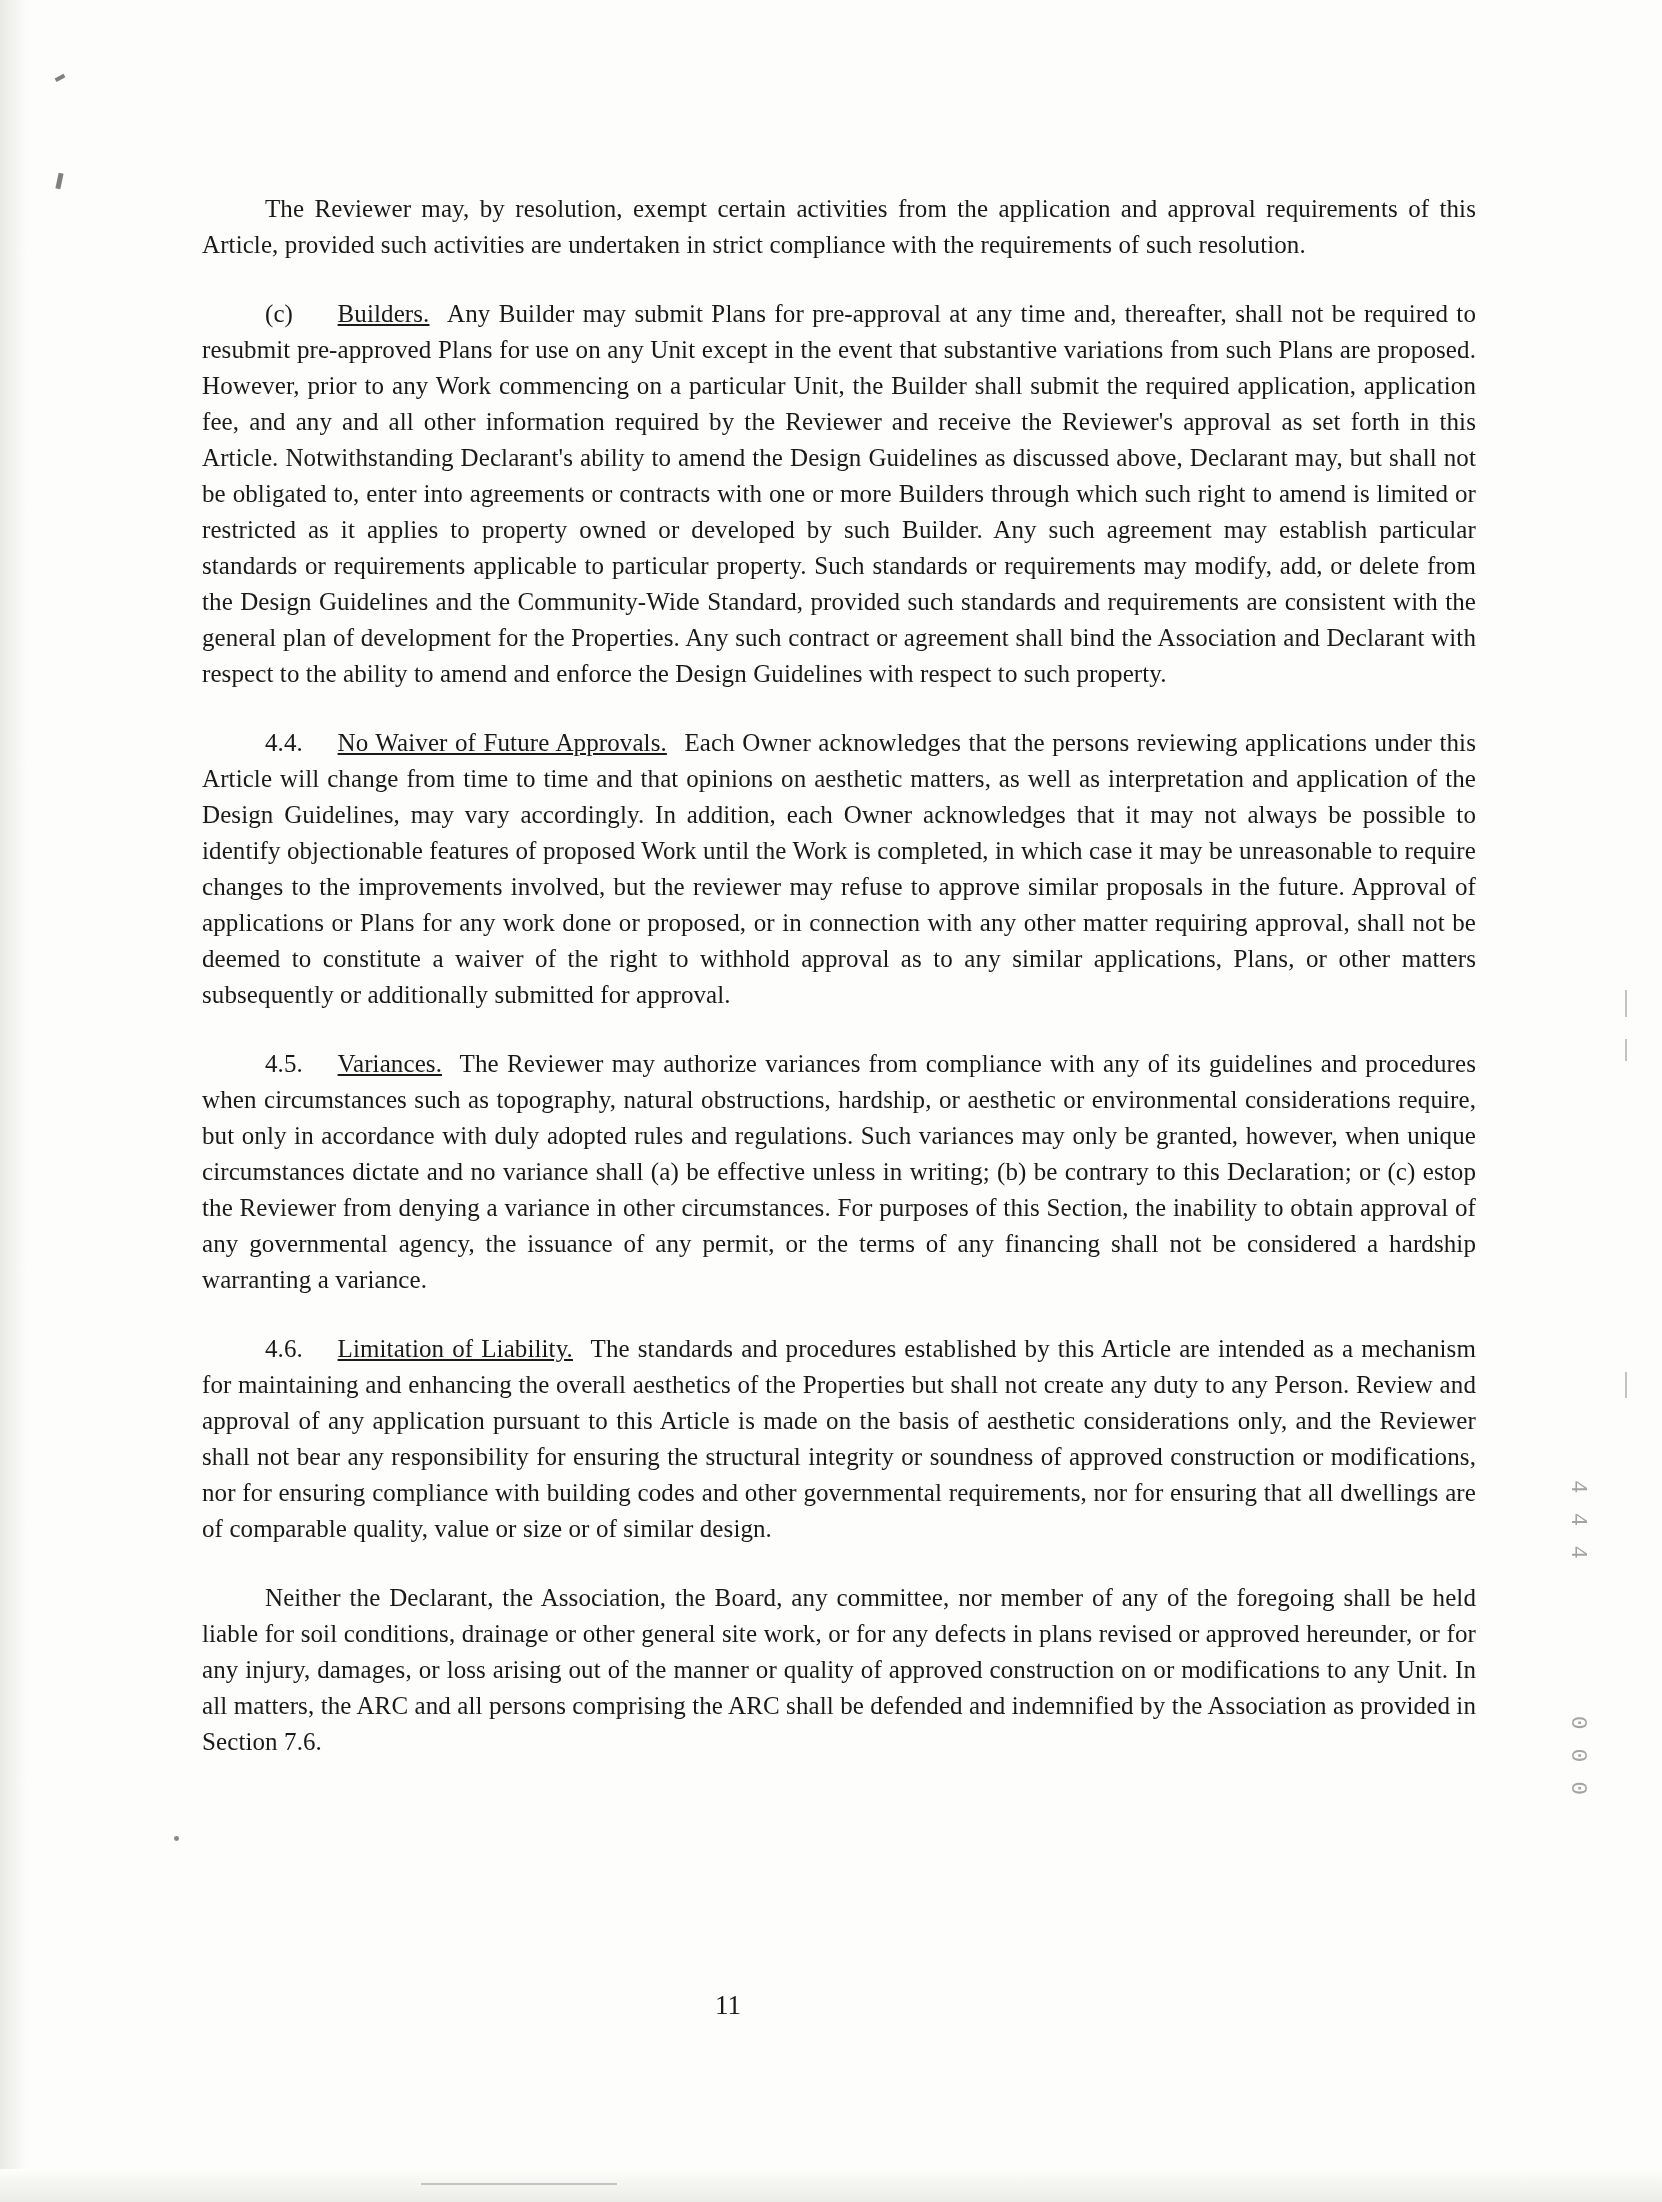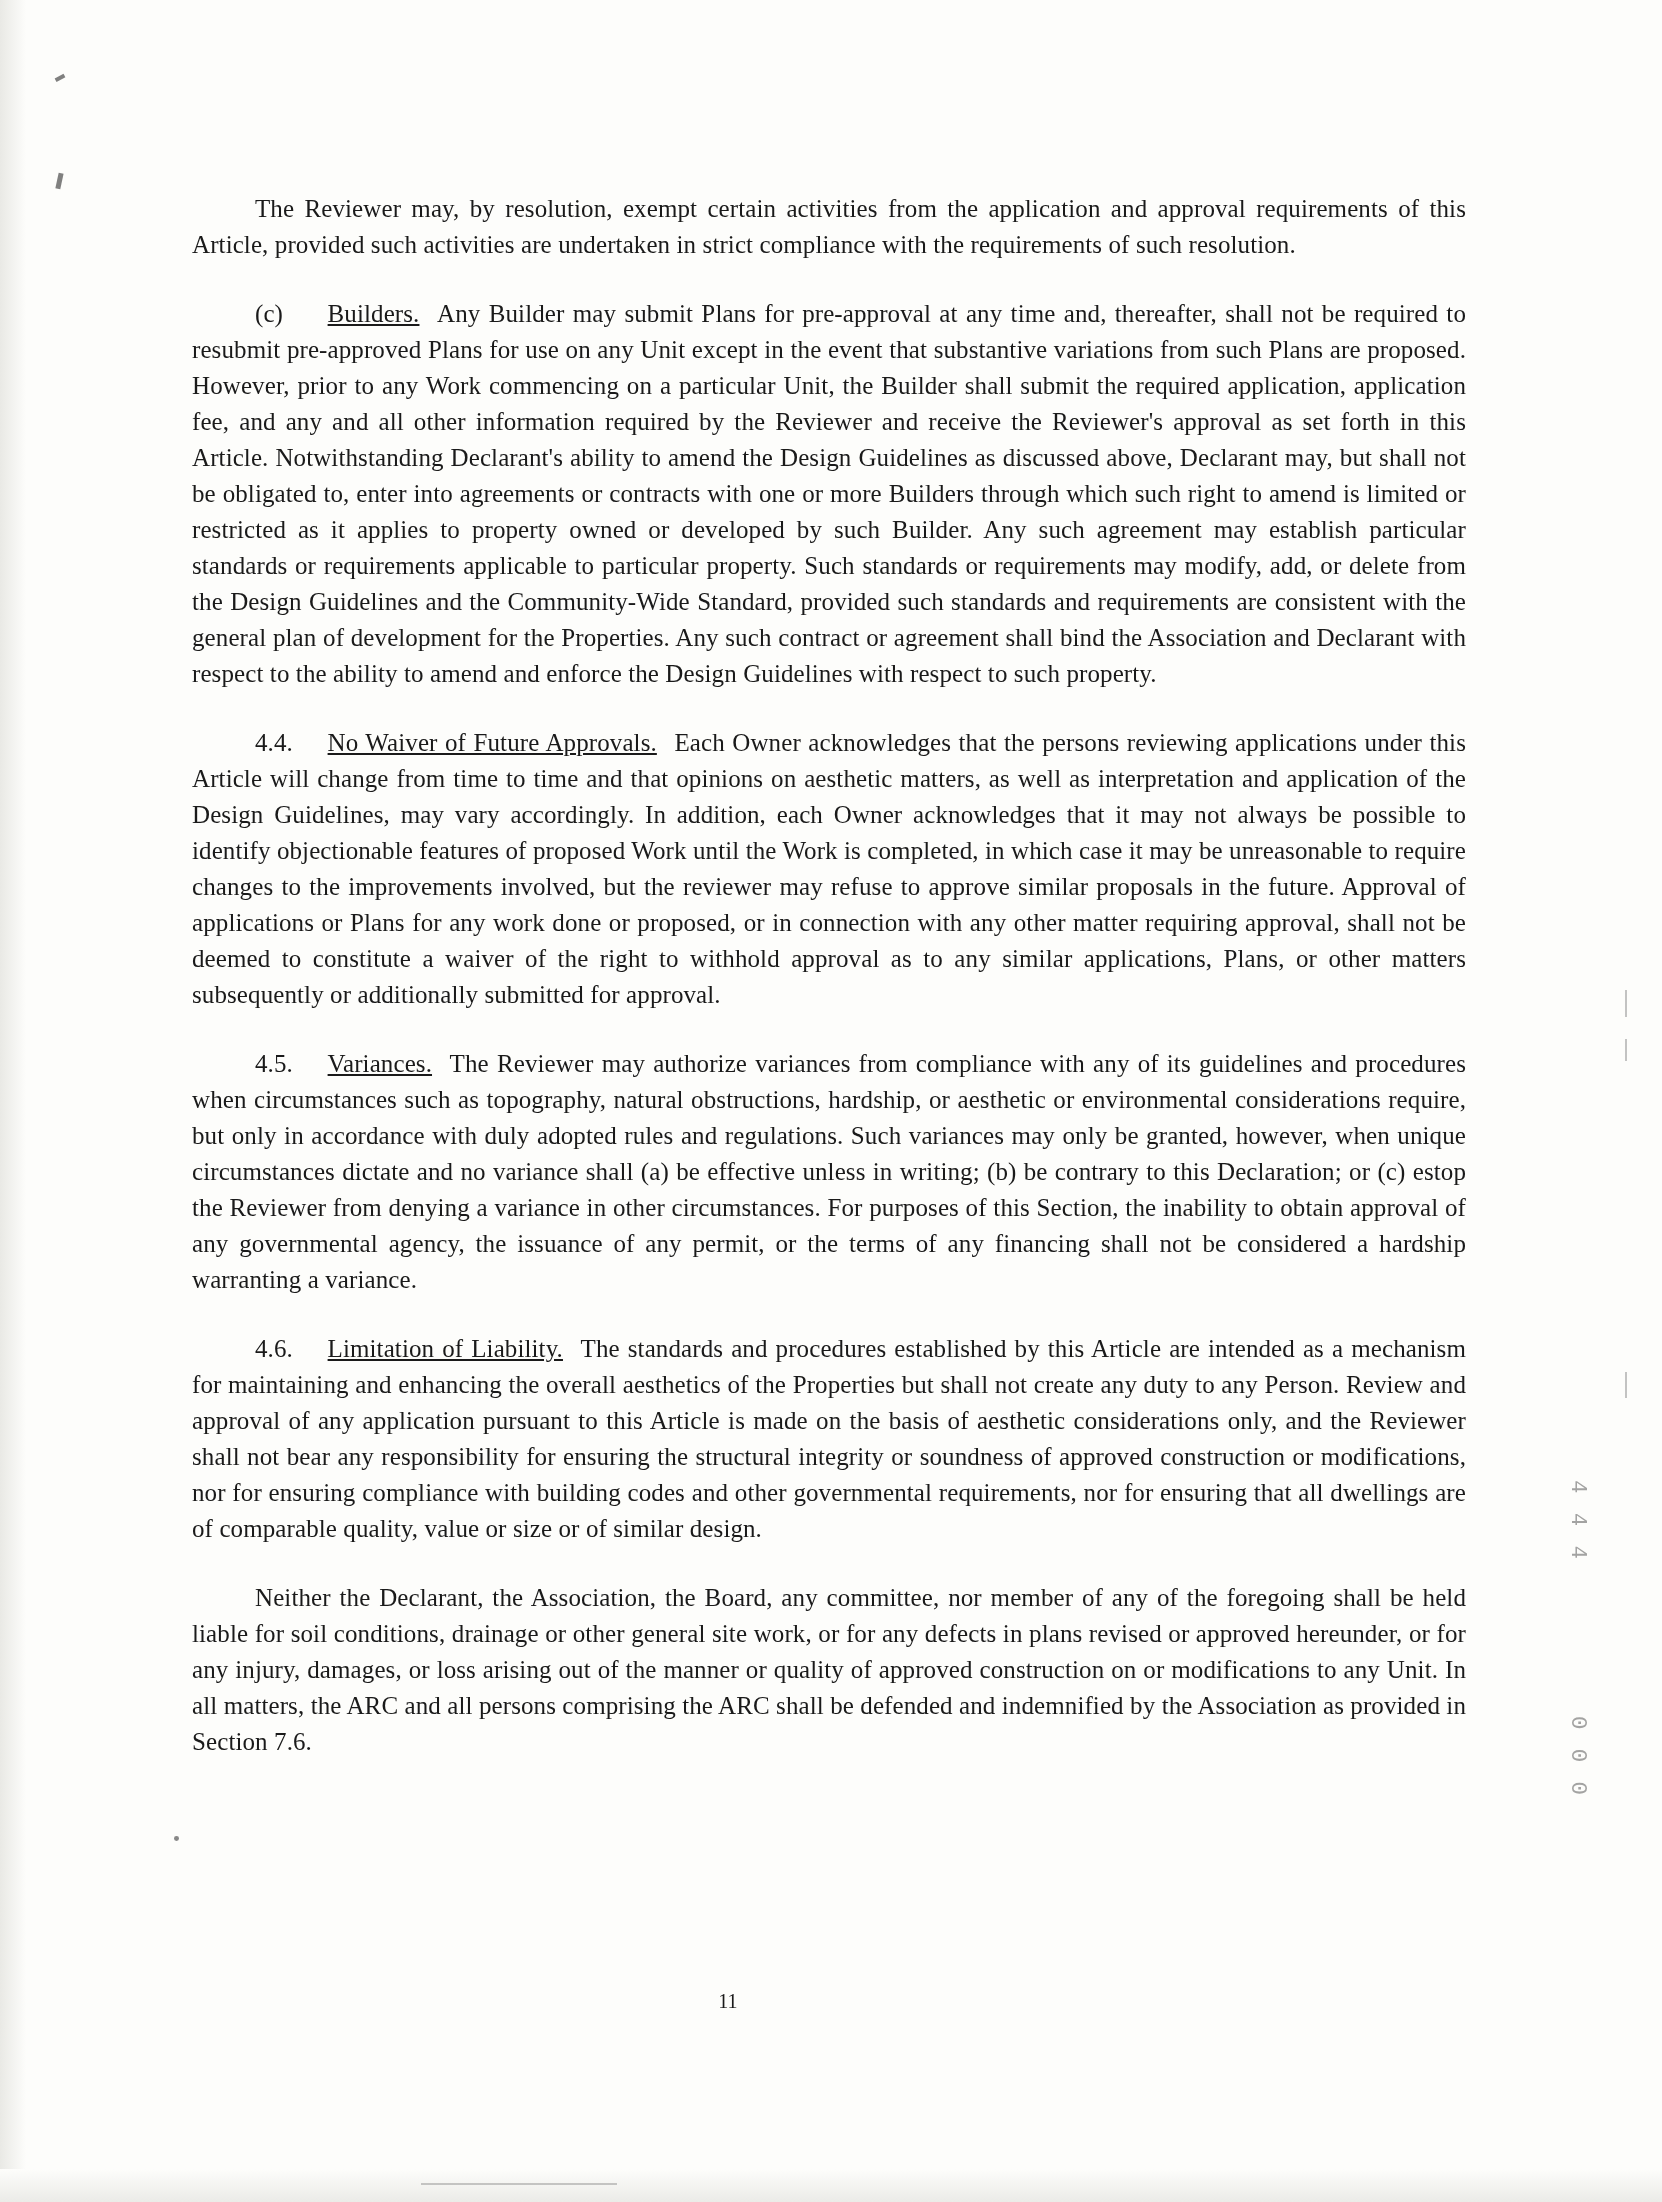--- a/index.html
+++ b/index.html
@@ -31,21 +31,21 @@
   }
   .scan-edge-bottom {
     position: absolute;
     left: 0; bottom: 0;
     width: 1662px; height: 33px;
     background: linear-gradient(to top, #ebebe7, #fdfdfb);
   }
   .content {
     position: absolute;
     top: 191px;
-    left: 192px;
+    left: 202px;
     width: 1274px;
   }
   p.para {
     margin: 0 0 33px 0;
     font-size: 25px;
     line-height: 36px;
     text-align: justify;
     text-justify: inter-word;
     letter-spacing: 0.1px;
   }
@@ -68,21 +68,21 @@
   .gap {
     display: inline-block;
     width: 17.6px;
   }
   .page-number {
     position: absolute;
     top: 1990px;
     left: 0;
     width: 1456px;
     text-align: center;
-    font-size: 20px;
+    font-size: 27px;
     font-family: "Liberation Serif", serif;
   }
   
   .margin-marks {
     position: absolute;
     right: 41px;
     top: 961px;
     width: 59px;
     height: 882px;
     color: #5a5a5a;

